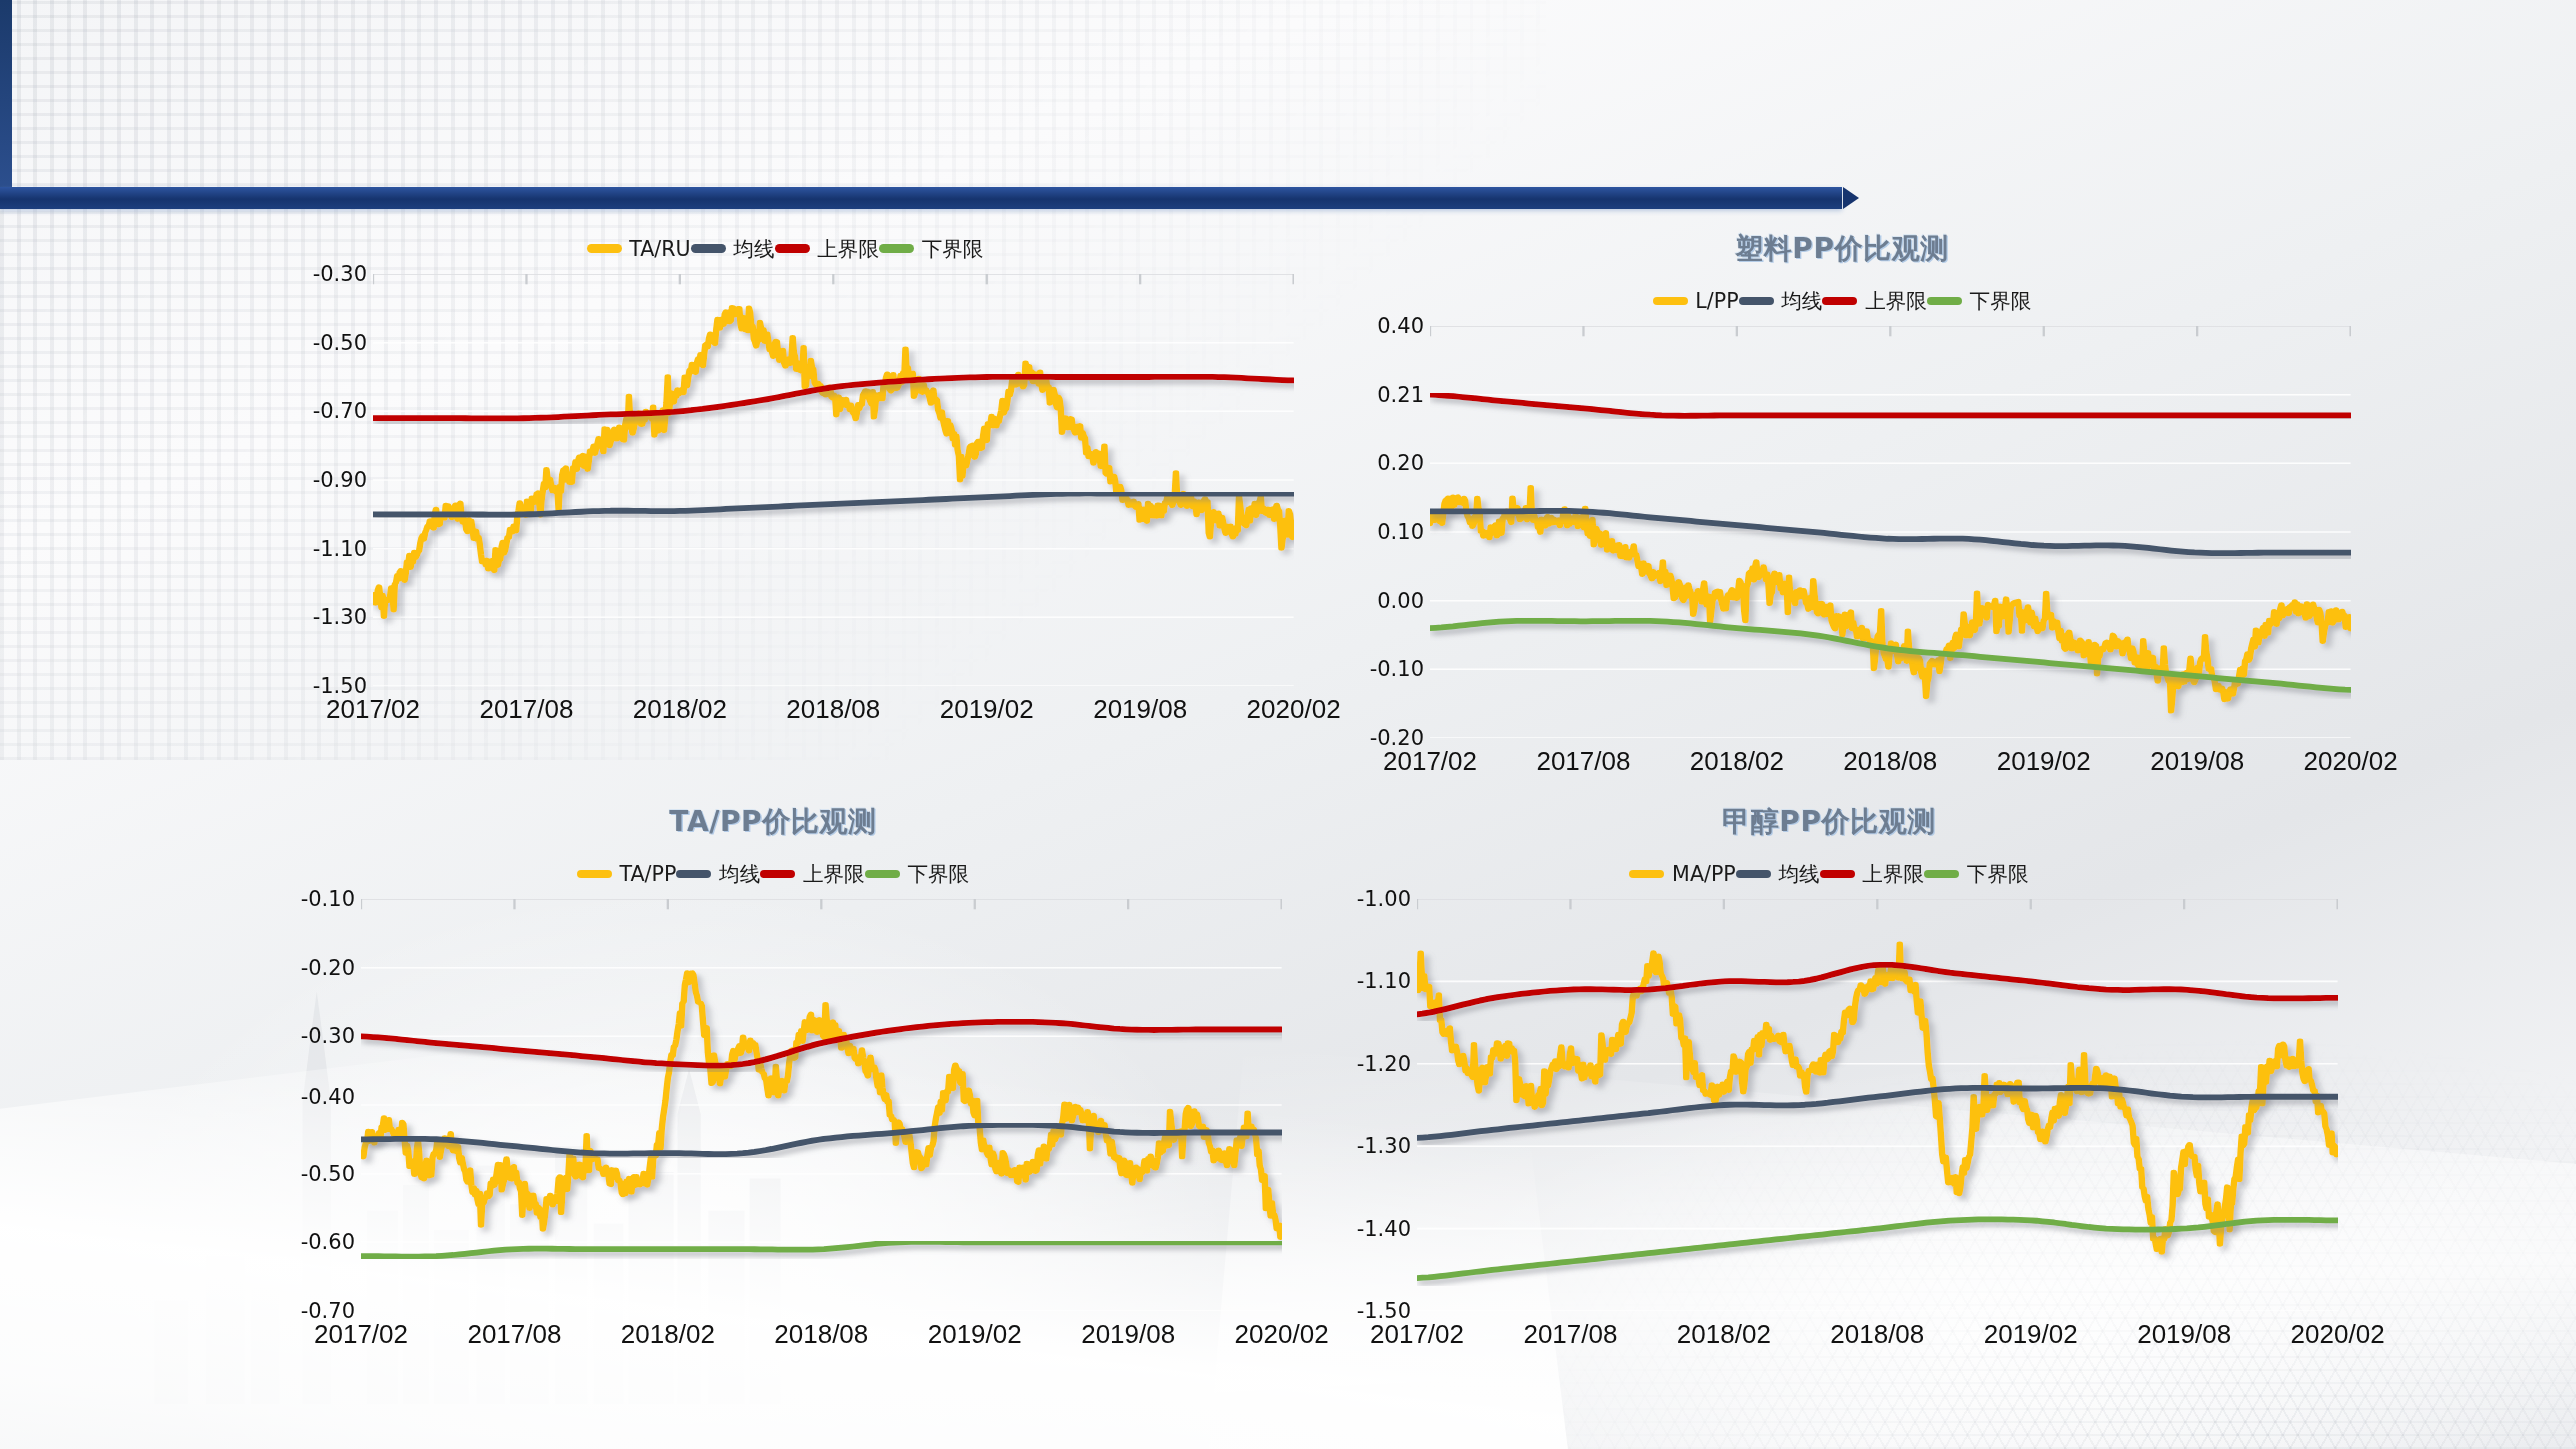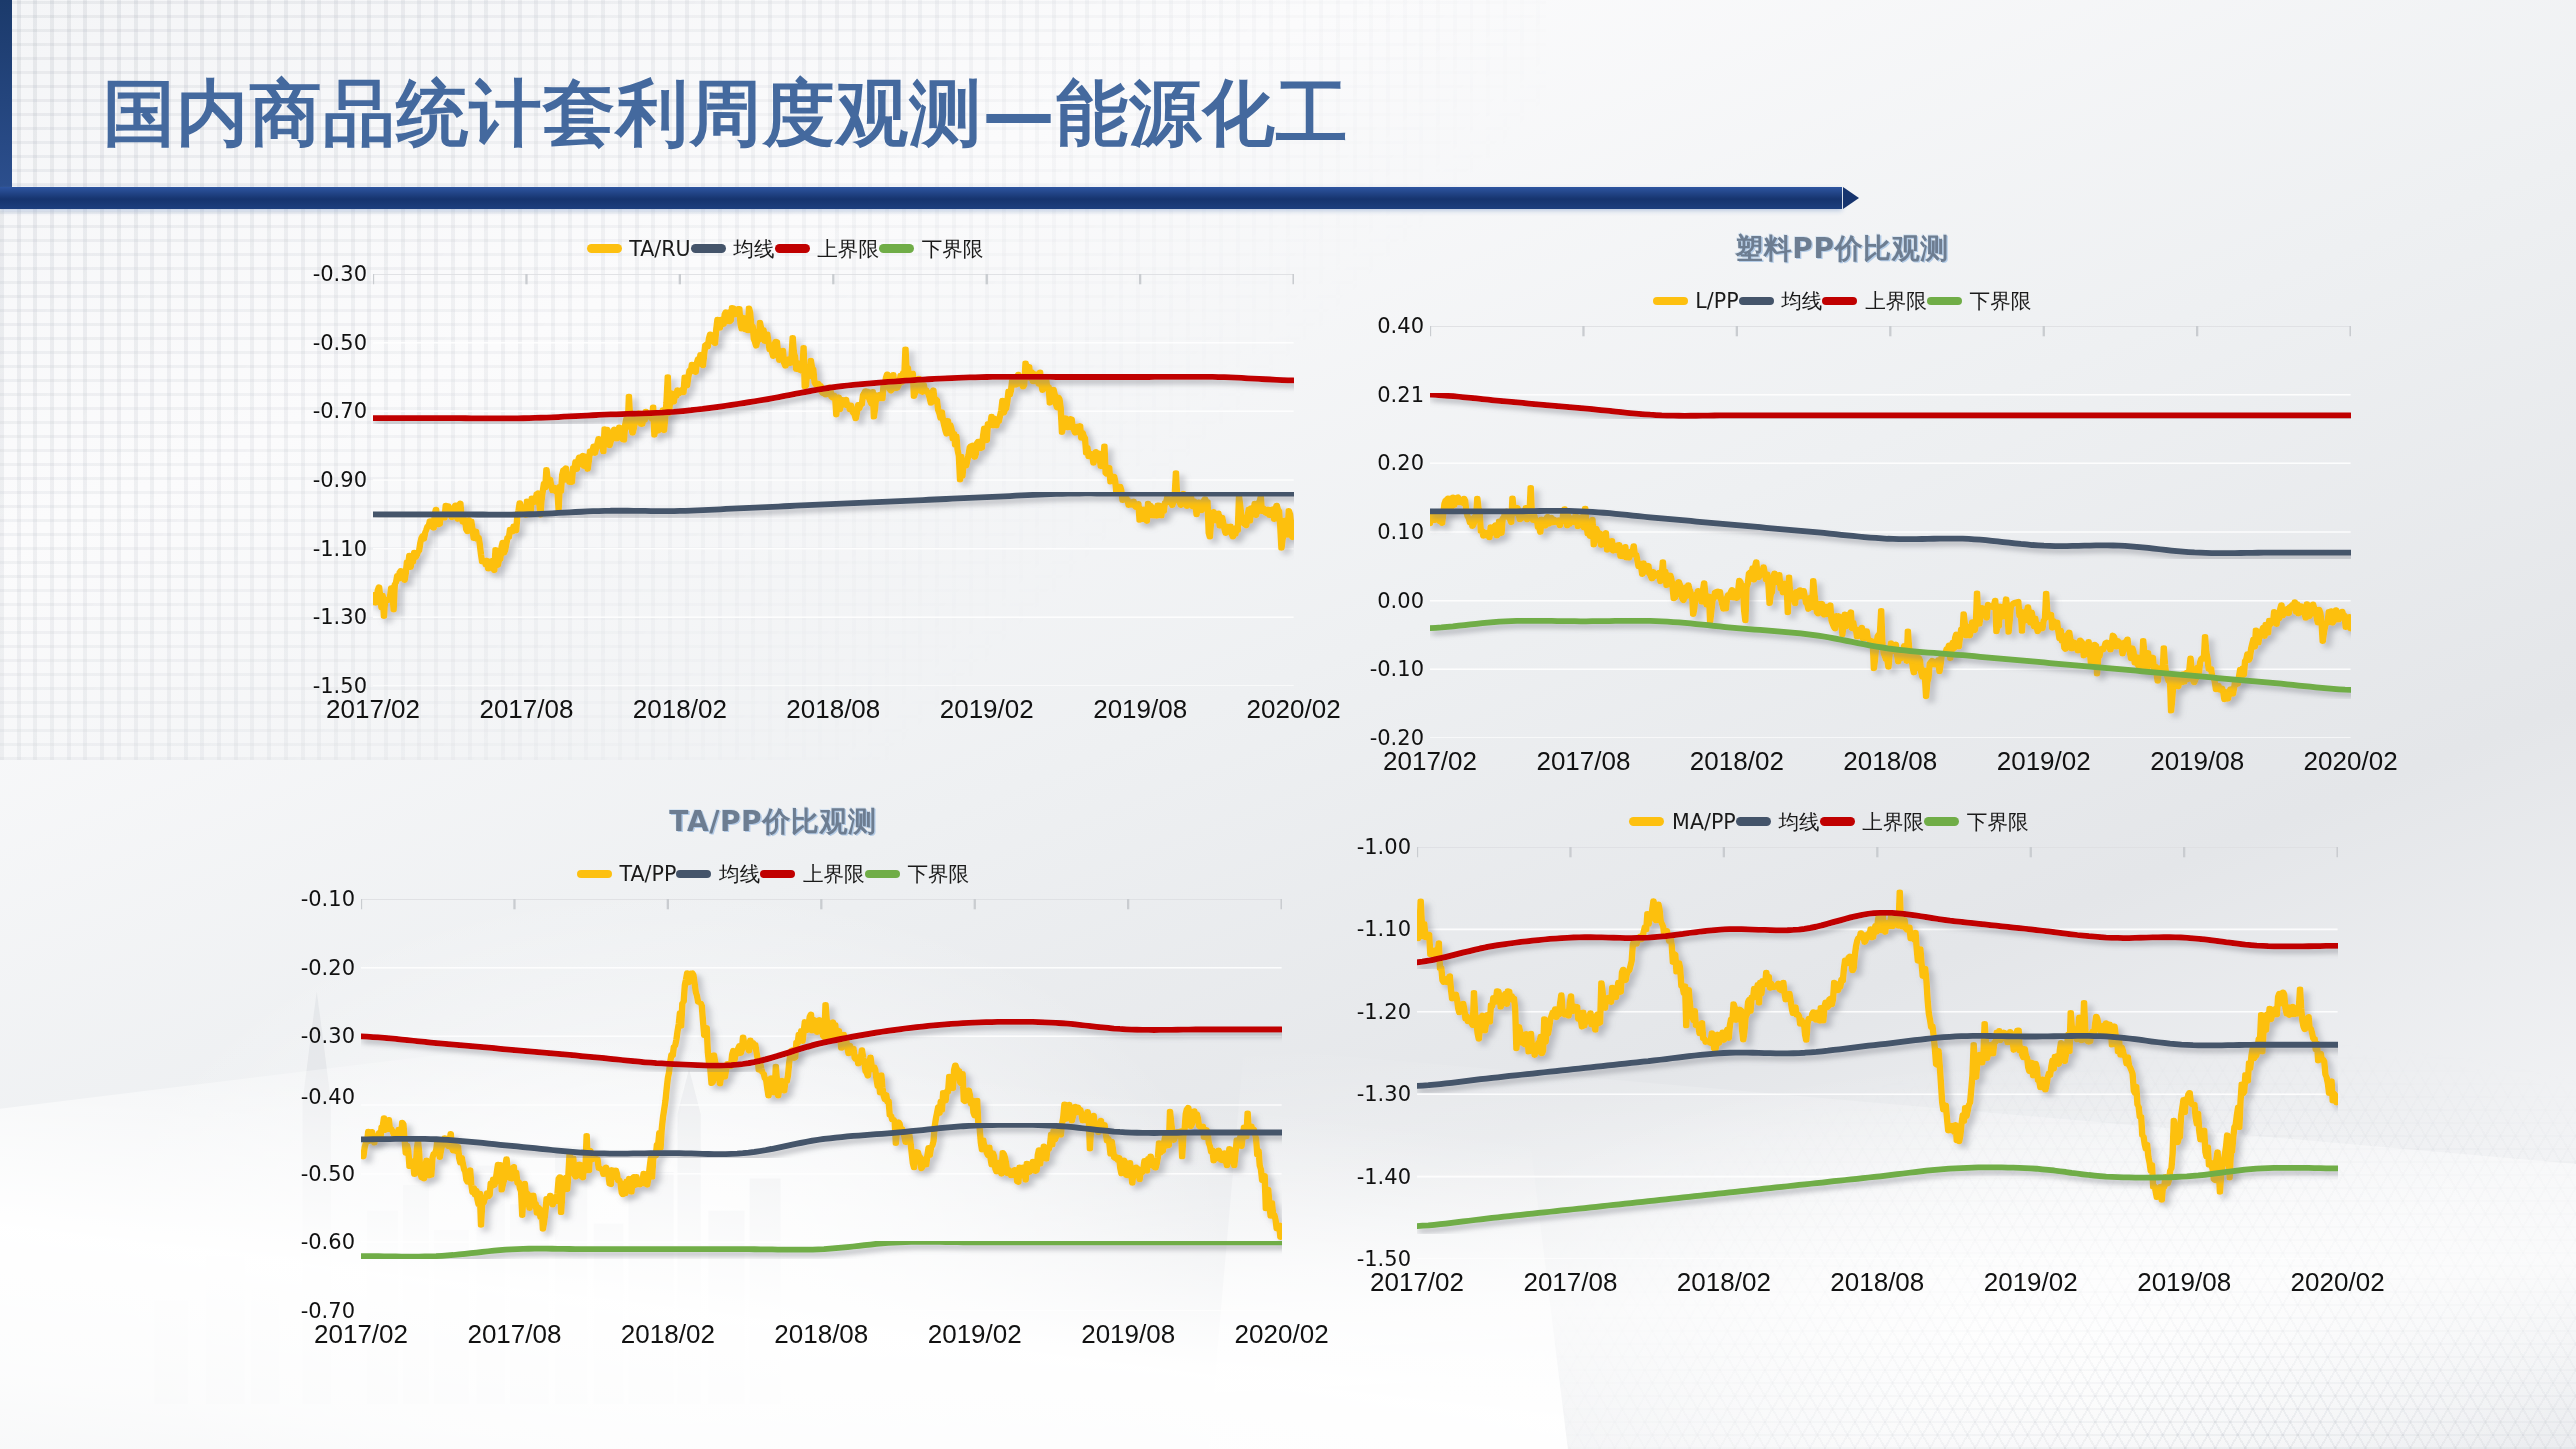--- a/index.html
+++ b/index.html
@@ -144,21 +144,20 @@
       <rect x="250" y="520" width="44" height="180"></rect>
       <rect x="100" y="540" width="52" height="160"></rect>
     </g>
   </svg>
 
   <div class="bg-swoosh"></div>
   <div class="bg-swoosh2"></div>
 
   <div class="title-band">
     <div class="title-left-bar"></div>
-    <div class="page-title">国内商品统计套利周度观测—能源化工</div>
     <div class="title-rule"></div>
   </div>
 
   <div class="charts">
 
     <div class="chart c1">
       <div class="legend">
         <div class="lg-item">
             <span class="lg-swatch" style="background:#FDC010"></span>
             <span class="lg-label">TA/RU</span>
@@ -372,20 +371,21 @@
             <div class="xlab" style="left: 33.3333%; top: 0px;">2018/02</div>
             <div class="xlab" style="left: 50%; top: 0px;">2018/08</div>
             <div class="xlab" style="left: 66.6667%; top: 0px;">2019/02</div>
             <div class="xlab" style="left: 83.3333%; top: 0px;">2019/08</div>
             <div class="xlab" style="left: 100%; top: 0px;">2020/02</div>
           </div>
       </div>
     </div>
 
     <div class="chart c4">
+      <div class="chart-title">甲醇PP价比观测</div>
       <div class="legend">
         <div class="lg-item">
             <span class="lg-swatch" style="background:#FDC010"></span>
             <span class="lg-label">MA/PP</span>
           </div>
         <div class="lg-item">
             <span class="lg-swatch" style="background:#44546A"></span>
             <span class="lg-label">均线</span>
           </div>
         <div class="lg-item">

